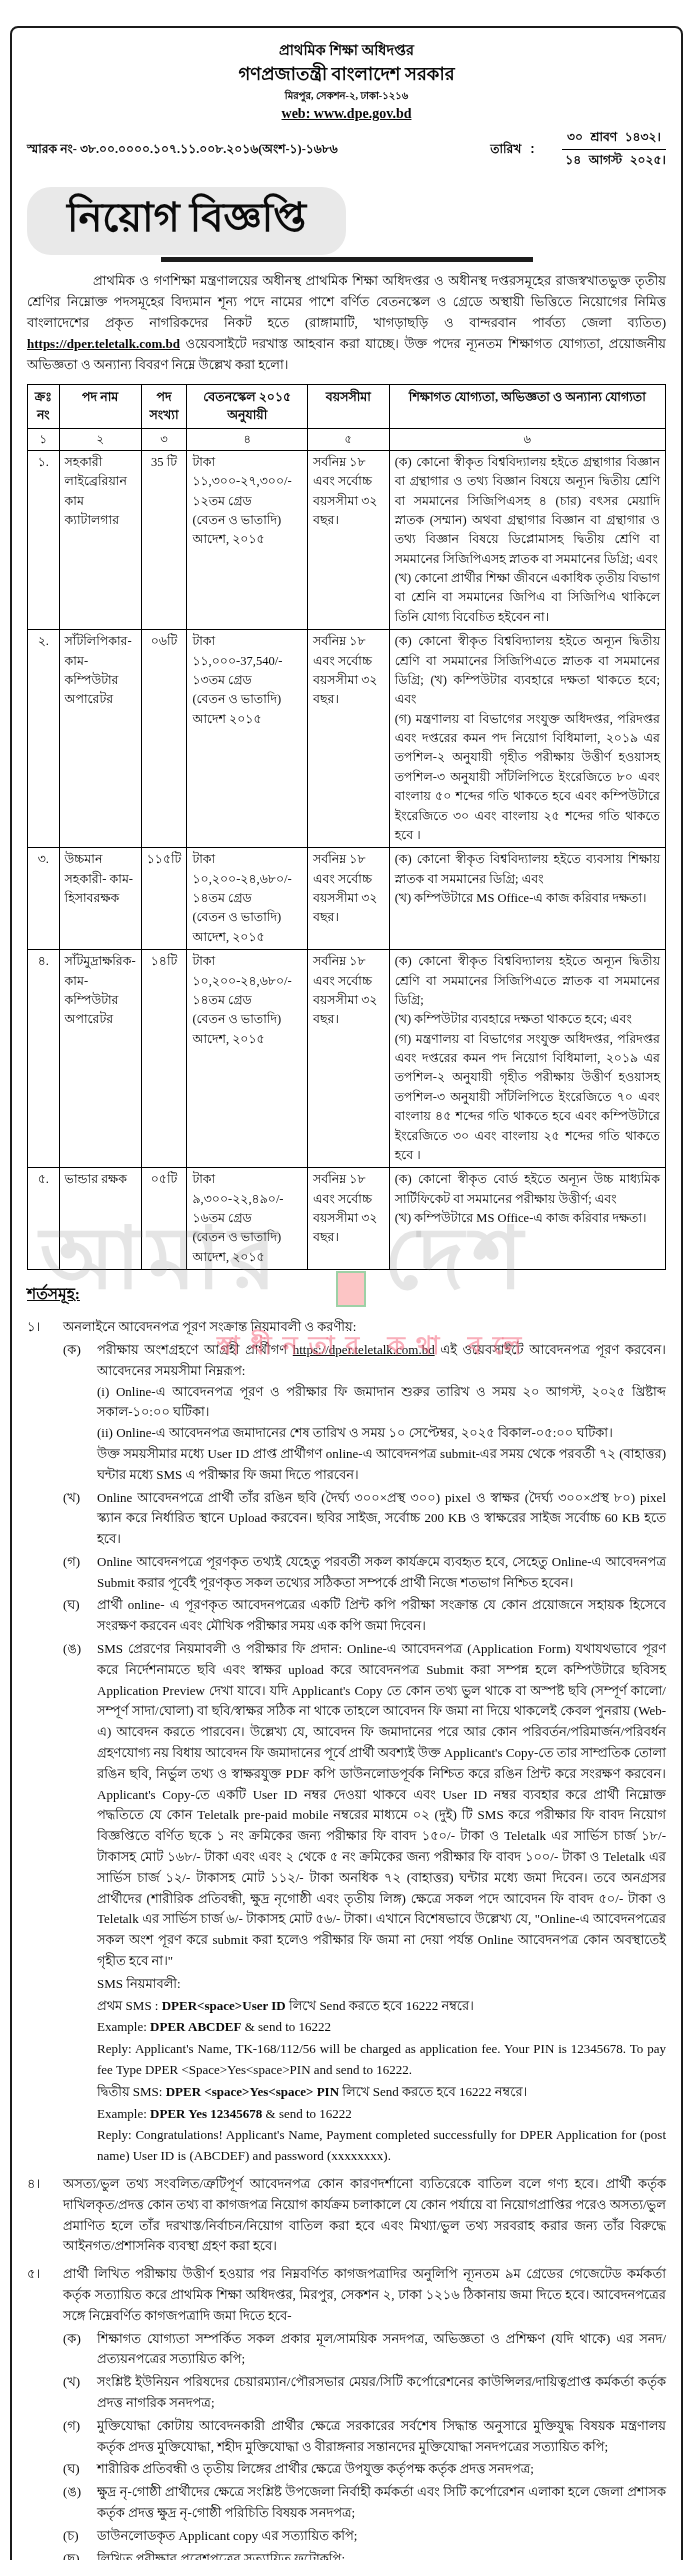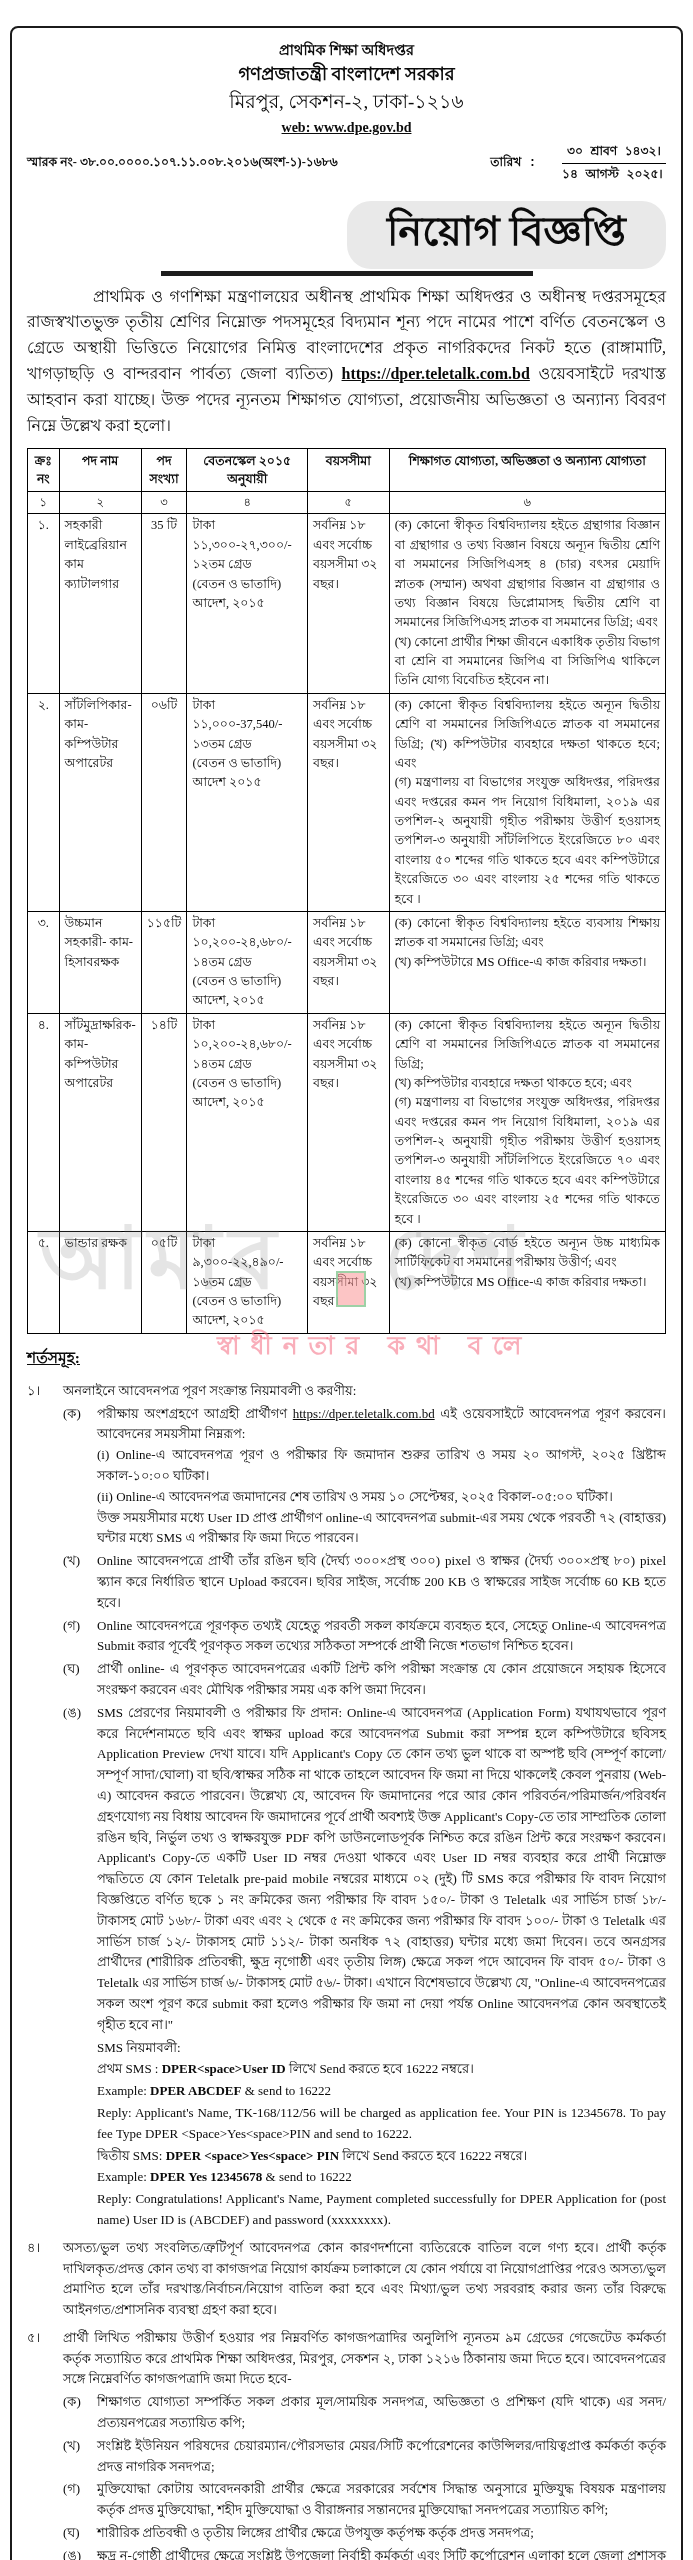--- a/index.html
+++ b/index.html
@@ -10,35 +10,35 @@
   }
   .doc{
     position:relative; margin:26px 10px 14px 10px;
     border:2.5px solid #1b1b1b; border-radius:8px 8px 20px 20px;
     padding:12px 15px 16px 15px; box-sizing:border-box; min-height:2500px;
     overflow:hidden;
   }
   .center{text-align:center;}
   .hdr1{font-size:18px; font-weight:bold; line-height:1.5;}
   .hdr2{font-size:14.5px; font-weight:bold; line-height:1.45;}
-  .hdr3{font-size:19px; font-weight:normal; line-height:1.5;}
+  .hdr3{font-size:10px; font-weight:bold; line-height:1.5;}
   .hdr-web{font-size:14px; font-weight:bold; line-height:1.5;}
   .u{text-decoration:underline;}
   .b{font-weight:bold;}
   .memo-row{display:flex; justify-content:space-between; align-items:center;
     font-weight:bold; font-size:12.3px; margin-top:4px;}
   .date-wrap{display:flex; align-items:center; gap:26px; font-size:12.3px;font-family:Liberation Mono, monospace;}
-  .date-frac{display:inline-block; text-align:left; font-size:12.3px;}
+  .date-frac{display:inline-block; text-align:right; font-size:12.3px;}
   .date-top{display:block; border-bottom:1.4px solid #000; padding:0 5px 1px 5px;}
   .date-bot{display:block; padding-top:1px;}
-  .title-wrap{text-align:right; margin:16px 0 8px 0;}
+  .title-wrap{text-align:left; margin:16px 0 8px 0;}
   .title-box{display:inline-block; background:#e9e9e9; border-radius:24px;
     padding:8px 40px 14px 40px; font-size:40px; font-weight:bold; line-height:1.15;}
   .title-bar{width:372px; height:5px; background:#1d1d1d; margin:2px auto 0 auto;}
-  .intro{font-size:16px; line-height:1.62; text-align:justify; text-indent:66px; margin:4px 0 0 0;}
+  .intro{font-size:13px; line-height:1.62; text-align:justify; text-indent:66px; margin:4px 0 0 0;}
   table.jobs{width:100%; border-collapse:collapse; margin-top:9px; font-size:12.5px; line-height:1.55;}
   table.jobs th, table.jobs td{border:1.6px solid #000; padding:2px 5px; vertical-align:top;}
   table.jobs th{text-align:center; font-weight:bold; padding:3px 4px; line-height:1.45;}
   .numrow td{text-align:center; padding:0 2px; font-size:11.5px; line-height:1.5;}
   .c-sl{text-align:center;}
   .c-count{text-align:center;}
   .c-scale{white-space:pre-line;}
   .c-qual{white-space:pre-line; text-align:justify;}
   .sec-head{display:inline-block; font-size:15.5px; font-weight:bold;
     text-decoration:underline; margin:12px 0 2px 0;}

